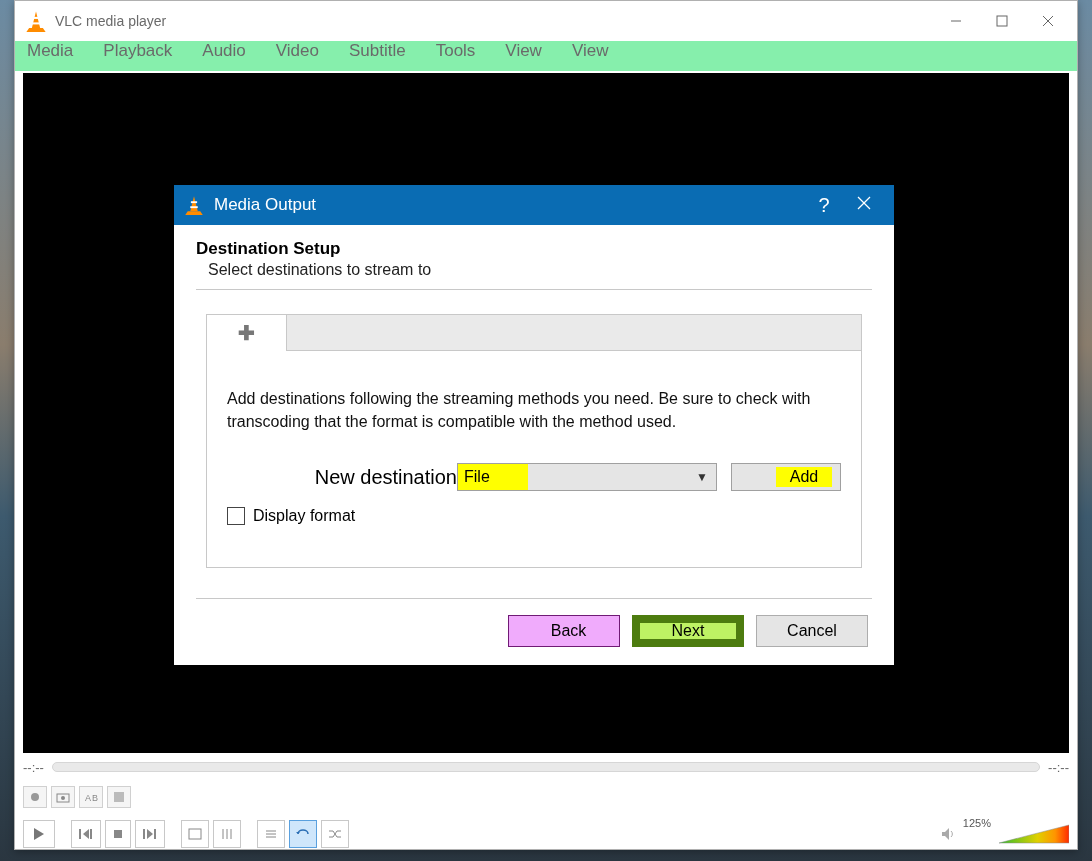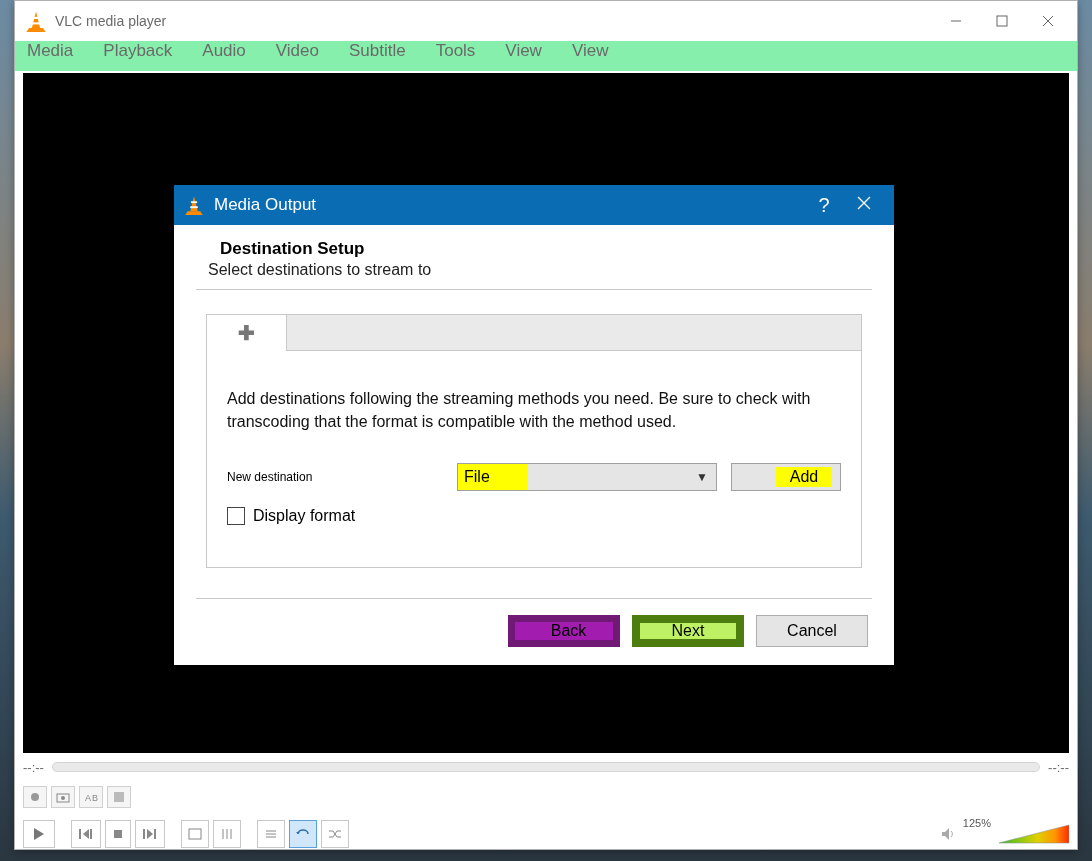--- a/index.html
+++ b/index.html
@@ -36,44 +36,44 @@
 
 .dialog { position: absolute; top: 185px; left: 174px; width: 720px; background: #fff; box-shadow: 0 4px 20px rgba(0,0,0,.4); }
 .dlg-titlebar { height: 40px; background: #0a6cb3; display: flex; align-items: center; padding: 0 10px 0 10px; color: #fff; }
 .dlg-titlebar .cone { width: 20px; height: 20px; margin-right: 10px; }
 .dlg-titlebar .dtitle { font-size: 17px; font-weight: 400; flex: 1; }
 .dlg-titlebar .help { font-size: 20px; width: 40px; text-align: center; font-weight:300;}
 .dlg-titlebar .close { width: 40px; text-align: center; }
 .dlg-titlebar .close svg { stroke: #fff; }
 
 .dlg-body { padding: 14px 22px 18px 22px; }
-.dlg-heading { font-size: 17px; font-weight: 700; color: #000; margin-left: 24px; }
+.dlg-heading { font-size: 17px; font-weight: 700; color: #000; }
 .dlg-sub { font-size: 16px; color: #222; margin: 2px 0 10px 12px; }
 .hr { height: 1px; background: #c8c8c8; margin: 6px 0 24px 0; }
 
 .tabpanel { border: 1px solid #c8c8c8; background: #fff; margin: 0 10px; }
 .tabstrip { height: 36px; background: #eaeaea; display: flex; border-bottom: 1px solid #c8c8c8; }
 .tab { width: 80px; height: 36px; background: #fff; border-right: 1px solid #c8c8c8; display:flex; align-items:center; justify-content:center; position:relative; top:0px; color:#777; font-size:20px; font-weight:bold;}
 .tab::after{content:""; position:absolute; bottom:-1px; left:0; right:0; height:1px; background:#fff;}
 .tabcontent { padding: 36px 20px 26px 20px; }
 .tabcontent p { margin: 0 0 30px 0; font-size: 16px; line-height: 1.45; color: #111; }
 .row { display: flex; align-items: center; margin-bottom: 16px; }
-.row .lbl { width: 230px; font-size: 12px; }
+.row .lbl { width: 230px; font-size: 20px; text-align: right; }
 .ddwrap { display: flex; align-items: center; border: 1px solid #a0a0a0; background: #e5e5e5; height: 28px; width: 260px; }
 .ddwrap .sel { background: #ffff00; padding: 2px 6px; font-size: 16px; height:100%; display:flex; align-items:center; width:70px;}
 .ddwrap .rest { flex:1; }
 .ddwrap .arrow { padding: 0 8px; color:#333; font-size:12px;}
 .addbtn { margin-left: 14px; height: 28px; width: 110px; border: 1px solid #a0a0a0; background: #e5e5e5; display:flex; align-items:center; justify-content:center;}
 .addbtn span { background: #ffff00; padding: 1px 14px; font-size: 16px; margin-left: 36px; }
 .chk { width: 18px; height: 18px; border: 1px solid #444; margin-right: 8px; background:#fff;}
 
 .hr2 { height: 1px; background: #c8c8c8; margin: 30px 0 16px 0; }
 .dlg-buttons { display: flex; justify-content: flex-end; gap: 12px; padding-right: 4px;}
 .dbtn { width: 112px; height: 32px; display:flex; align-items:center; justify-content:center; font-size:16px;}
-.dbtn.back { background: #a21caf; border: 7px solid #701a75; padding-left: 9px; }
+.dbtn.back { background: #f0abfc; border: 1px solid #701a75; padding-left: 9px; }
 .dbtn.next { background: #bef264; border: 8px solid #4d7c0f; }
 .dbtn.cancel { background: #e5e5e5; border: 1px solid #adadad; }
 
 .cone-svg-o { fill:#ff8c00; }
 .cone-svg-w { fill:#fff; }
 </style>
 </head>
 <body>
 
 <div class="main-window">

